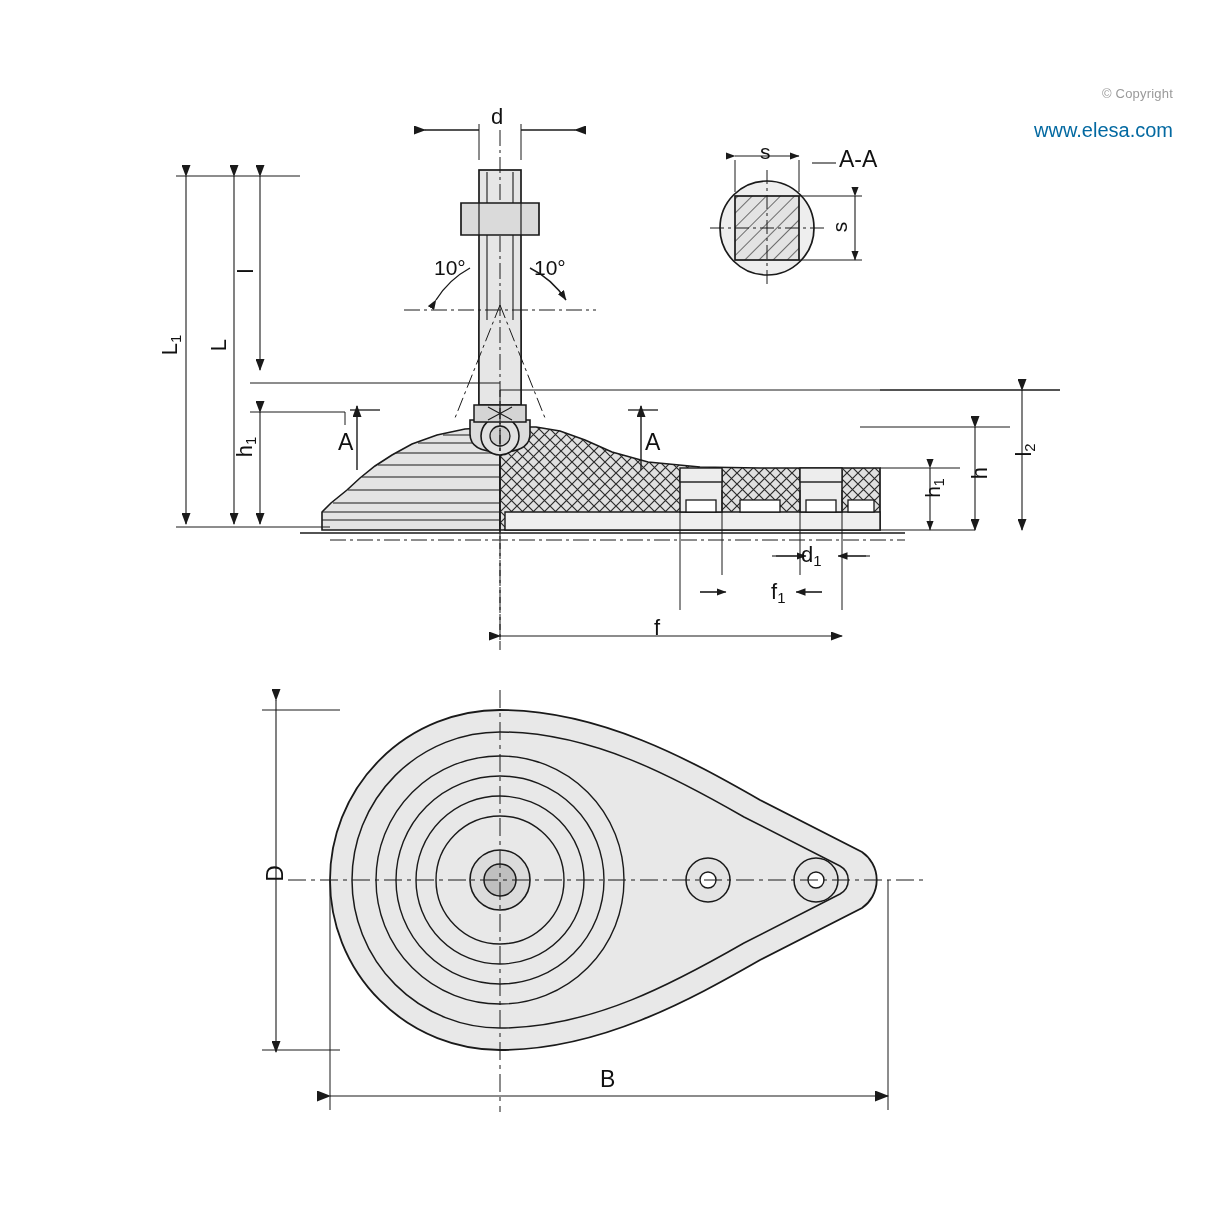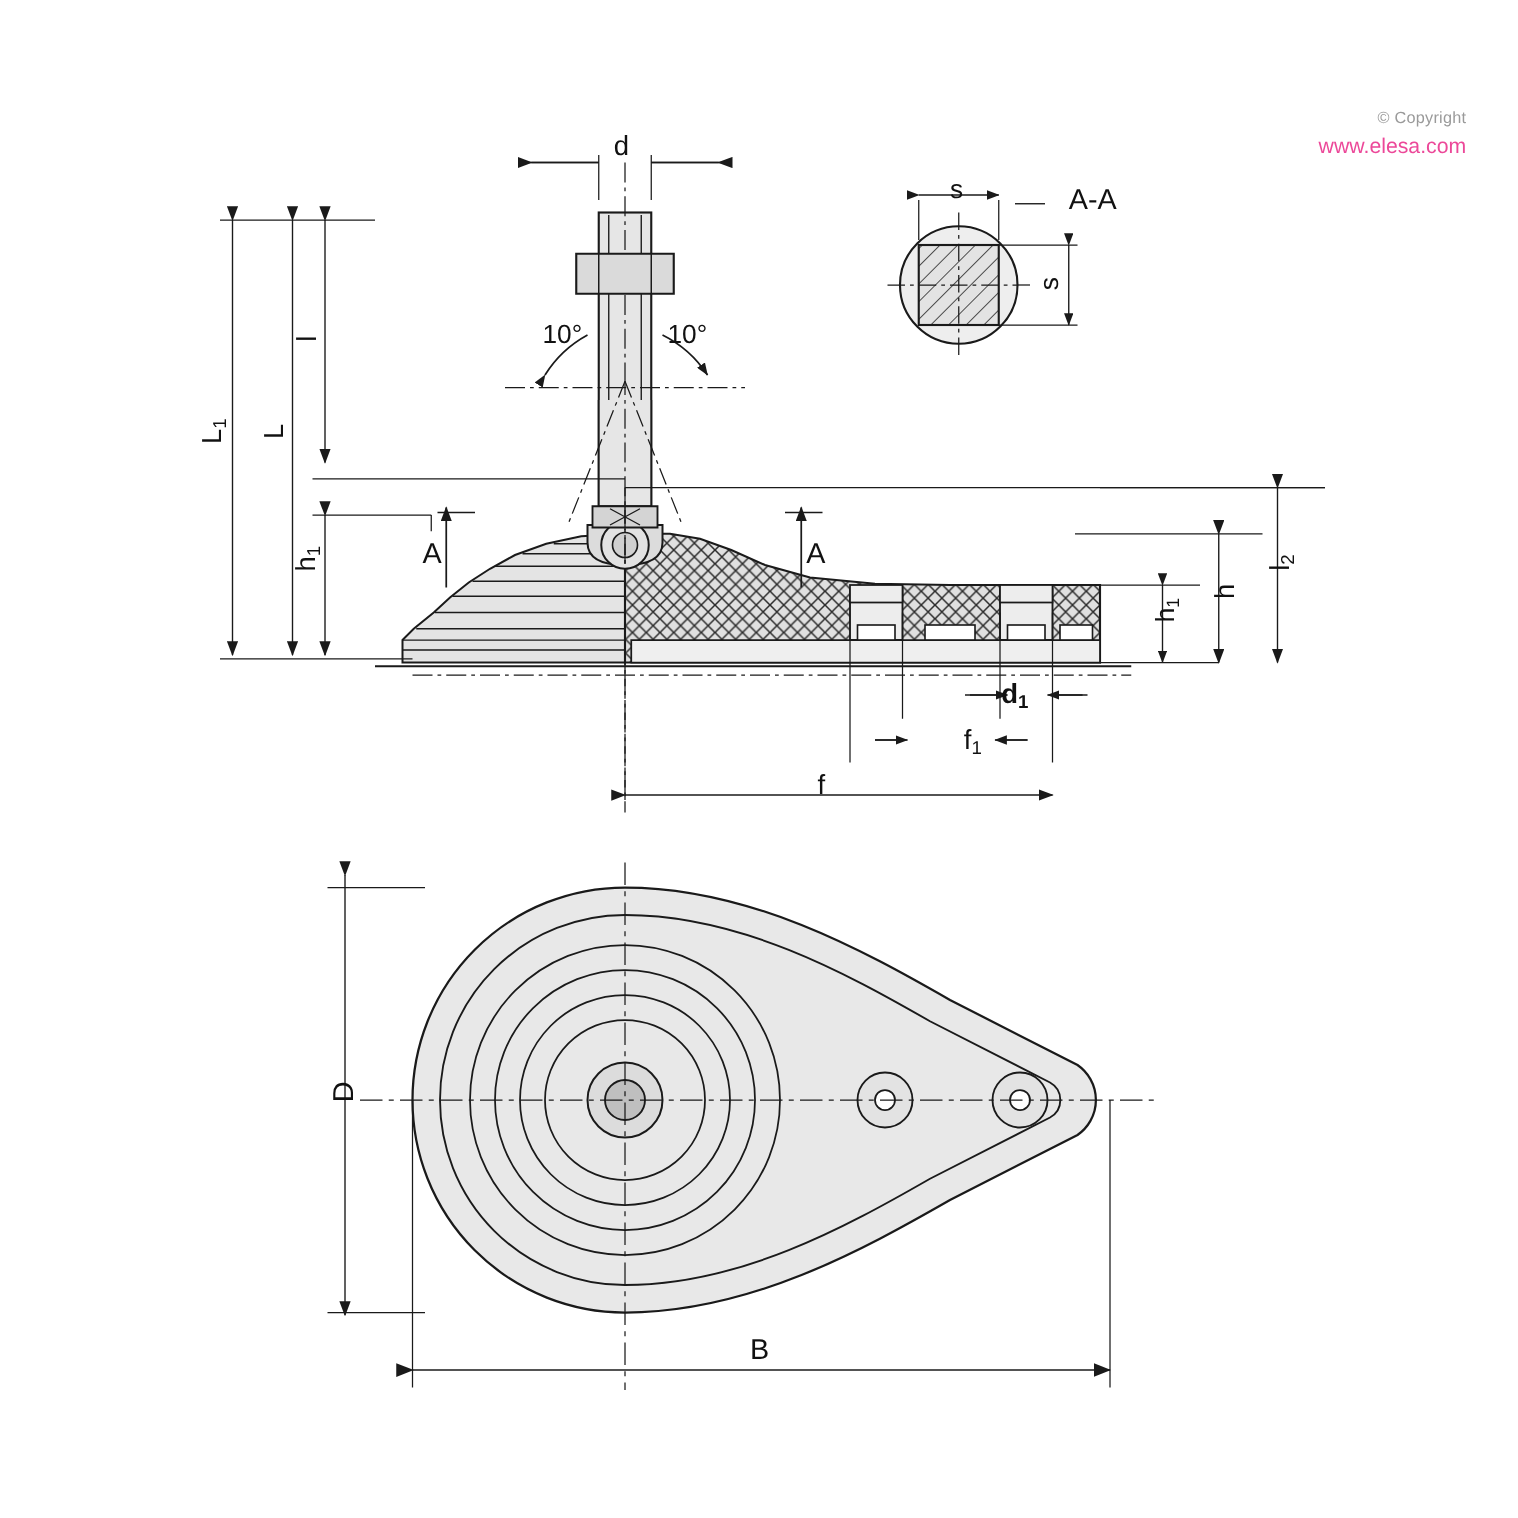--- a/index.html
+++ b/index.html
@@ -6,21 +6,21 @@
   body{width:1214px;height:1214px;position:relative;font-family:"Liberation Sans",sans-serif;color:#1a1a1a;overflow:hidden;}
   .stage{position:absolute;left:0;top:0;width:1214px;height:1214px;}
   svg{position:absolute;left:0;top:0;}
   .lbl{position:absolute;font-family:"Liberation Sans",sans-serif;color:#111;white-space:nowrap;}
   .lbl sub{font-size:0.68em;vertical-align:baseline;position:relative;top:4px;}
   .rot{transform:rotate(-90deg);transform-origin:center center;}
   .wm{position:absolute;right:41px;top:86px;text-align:right;}
   .wm .cpy{font-size:13px;color:#9a9a9a;letter-spacing:.2px;}
   .wm .brand{font-size:56px;font-weight:bold;color:#d9d9d9;letter-spacing:-1px;line-height:1;margin-top:2px;}
   .wm .brand .reg{font-size:17px;vertical-align:super;}
-  .wm .url{font-size:17px;color:#ec4899;margin-top:6px;}
+  .wm .url{font-size:20px;color:#0369a1;margin-top:18px;}
 </style>
 </head>
 <body>
 
 <div class="stage">
 
   <svg width="1214" height="1214" viewBox="0 0 1214 1214">
     <defs>
       <pattern id="hatch45" width="10" height="10" patternTransform="rotate(45)" patternUnits="userSpaceOnUse">
         <rect width="10" height="10" fill="#e3e3e3"></rect>
@@ -231,27 +231,27 @@
   <div class="lbl" style="left:338px;top:429px;font-size:23px;">A</div>
   <div class="lbl" style="left:645px;top:429px;font-size:23px;">A</div>
 
   <div class="lbl" style="left:434px;top:256px;font-size:21px;">10°</div>
   <div class="lbl" style="left:534px;top:256px;font-size:21px;">10°</div>
 
   <div class="lbl rot" style="left:905px;top:476px;width:56px;text-align:center;font-size:21px;"><span>h</span><sub>1</sub></div>
   <div class="lbl rot" style="left:952px;top:460px;width:56px;text-align:center;font-size:22px;">h</div>
   <div class="lbl rot" style="left:996px;top:437px;width:56px;text-align:center;font-size:22px;"><span>l</span><sub>2</sub></div>
 
-  <div class="lbl" style="left:801px;top:542px;font-size:22px;font-weight:bold;"><span>d</span><sub>1</sub></div>
+  <div class="lbl" style="left:801px;top:542px;font-size:22px;"><span>d</span><sub>1</sub></div>
   <div class="lbl" style="left:771px;top:579px;font-size:22px;"><span>f</span><sub>1</sub></div>
   <div class="lbl" style="left:654px;top:615px;font-size:22px;">f</div>
 
   <div class="lbl" style="left:760px;top:140px;font-size:21px;">s</div>
   <div class="lbl rot" style="left:813px;top:215px;width:54px;text-align:center;font-size:21px;">s</div>
-  <div class="lbl" style="left:839px;top:146px;font-size:23px;margin-left:16px;">A-A</div>
+  <div class="lbl" style="left:839px;top:146px;font-size:23px;">A-A</div>
 
   <div class="lbl rot" style="left:248px;top:860px;width:54px;text-align:center;font-size:23px;">D</div>
   <div class="lbl" style="left:600px;top:1066px;font-size:23px;">B</div>
 
   <div class="wm">
     <div class="cpy">© Copyright</div>
     <div class="url">www.elesa.com</div>
   </div>
 
 </div>

